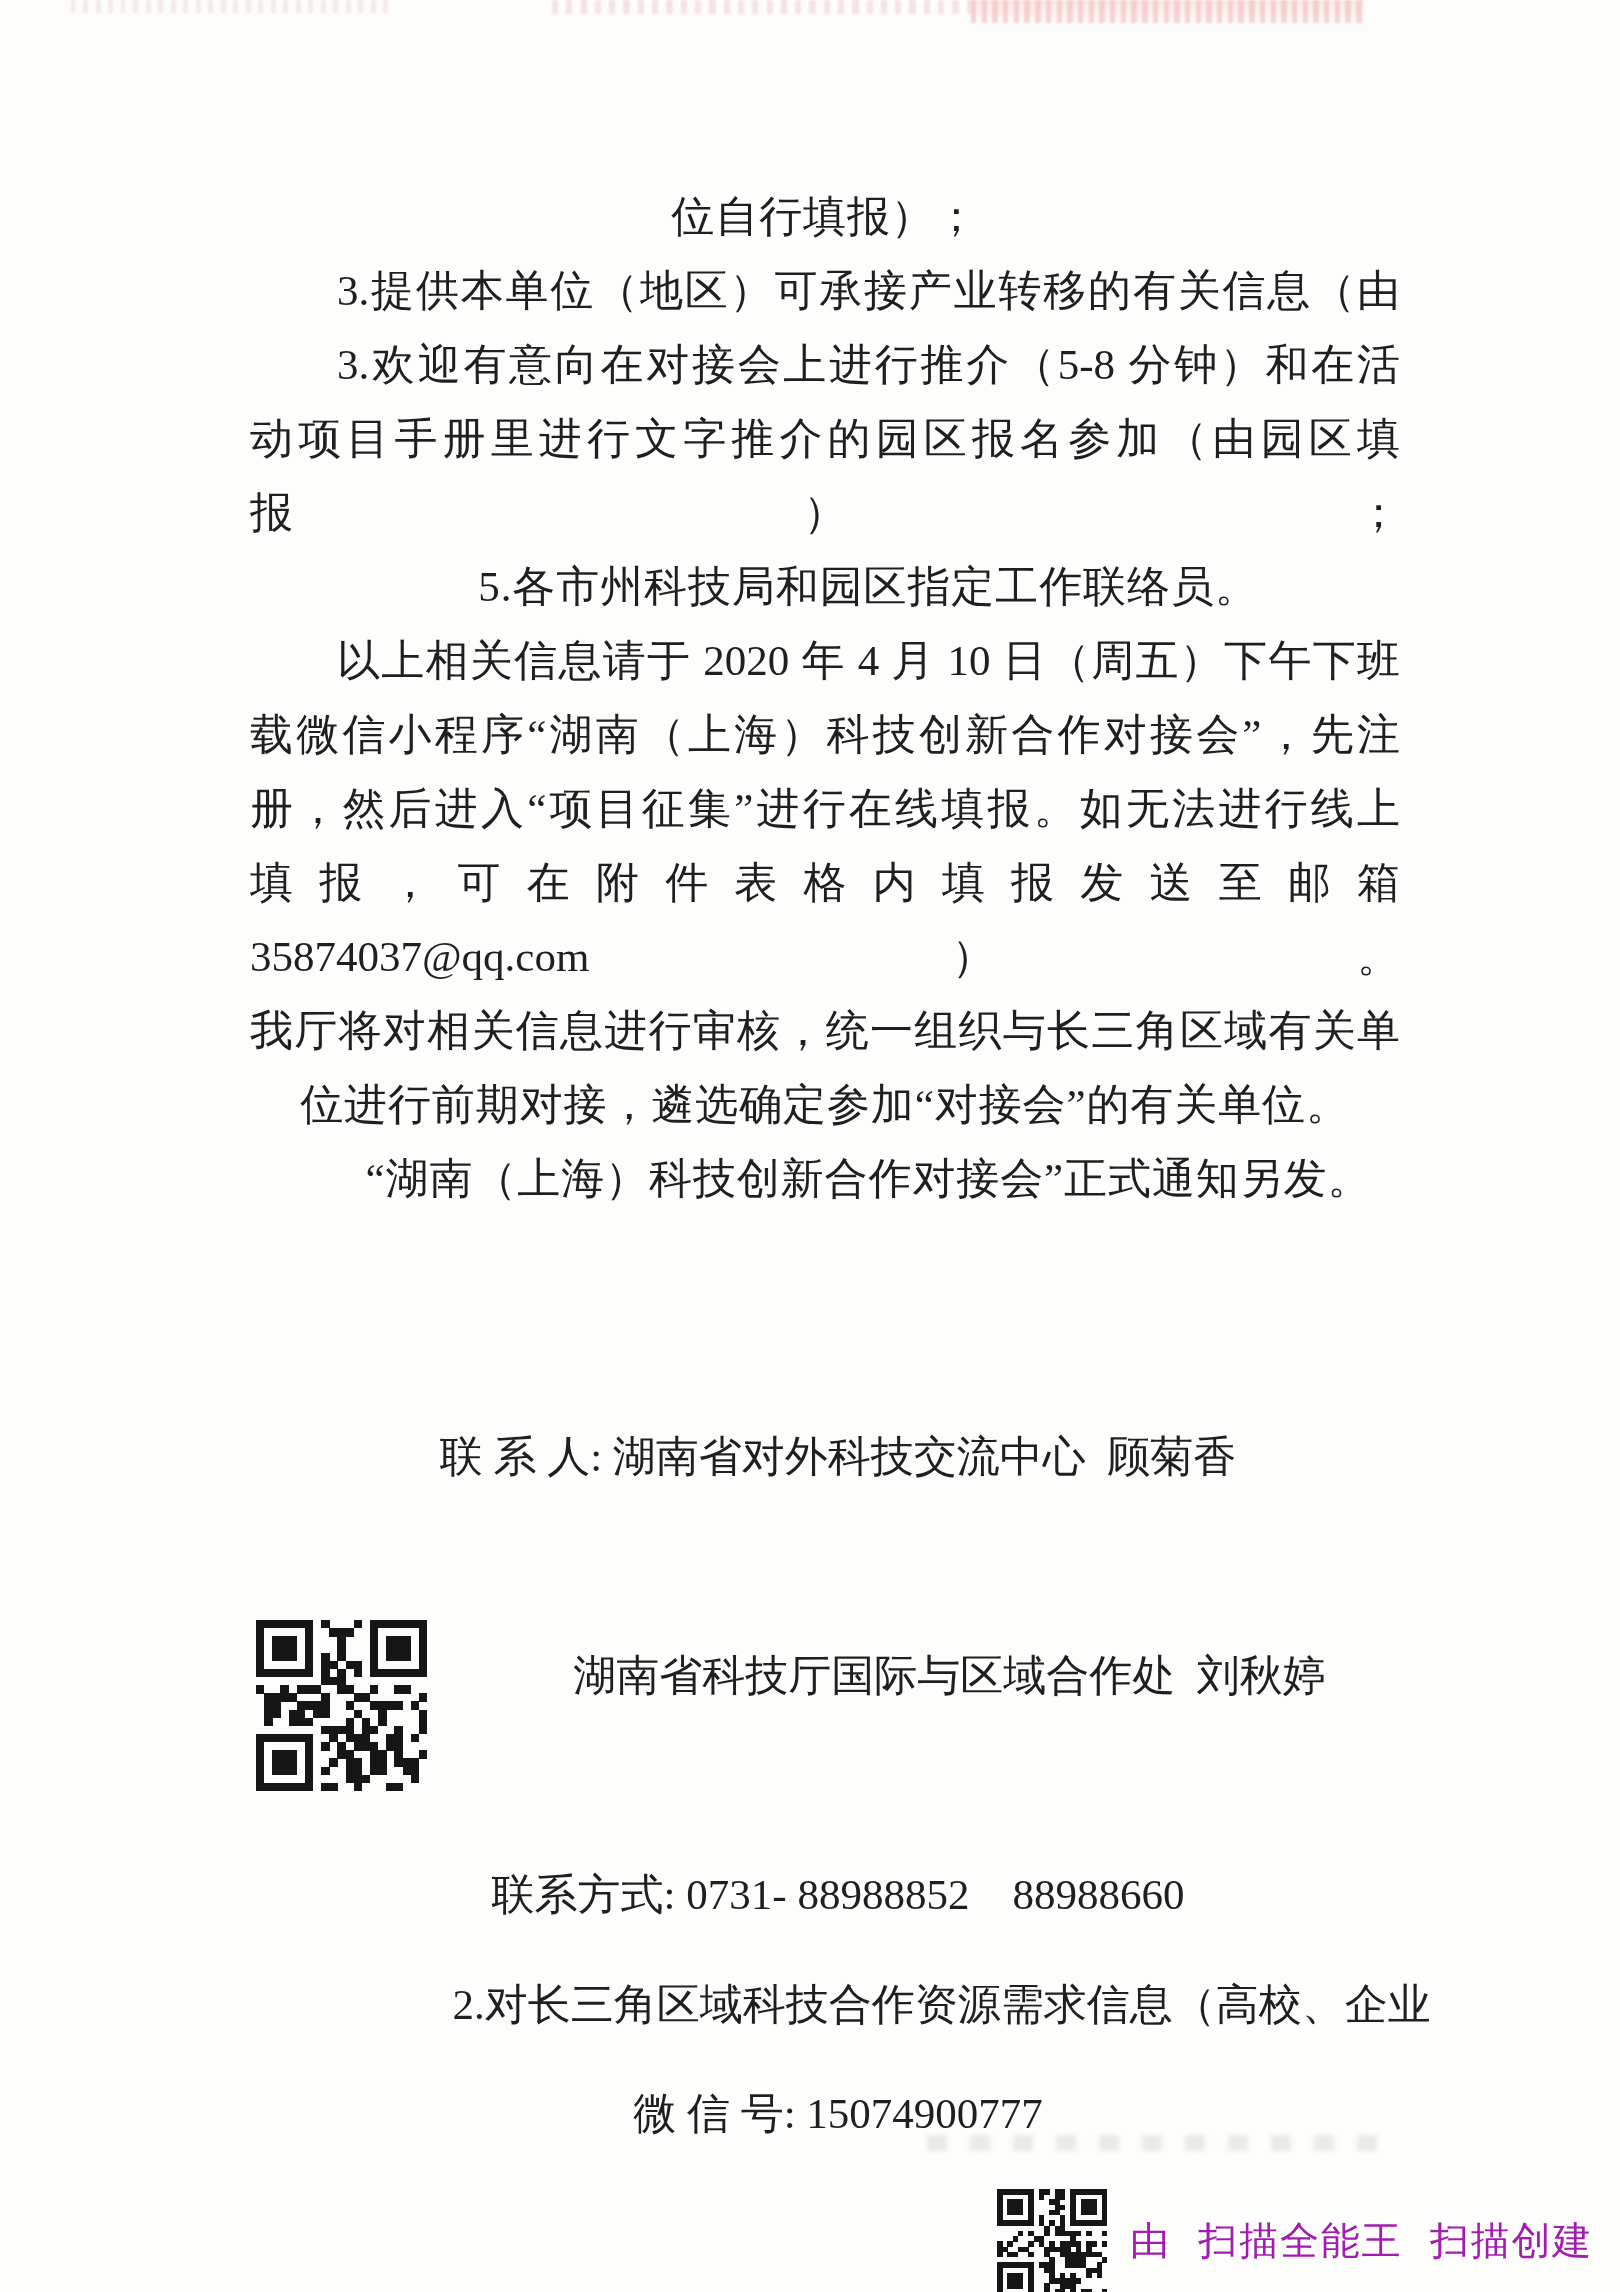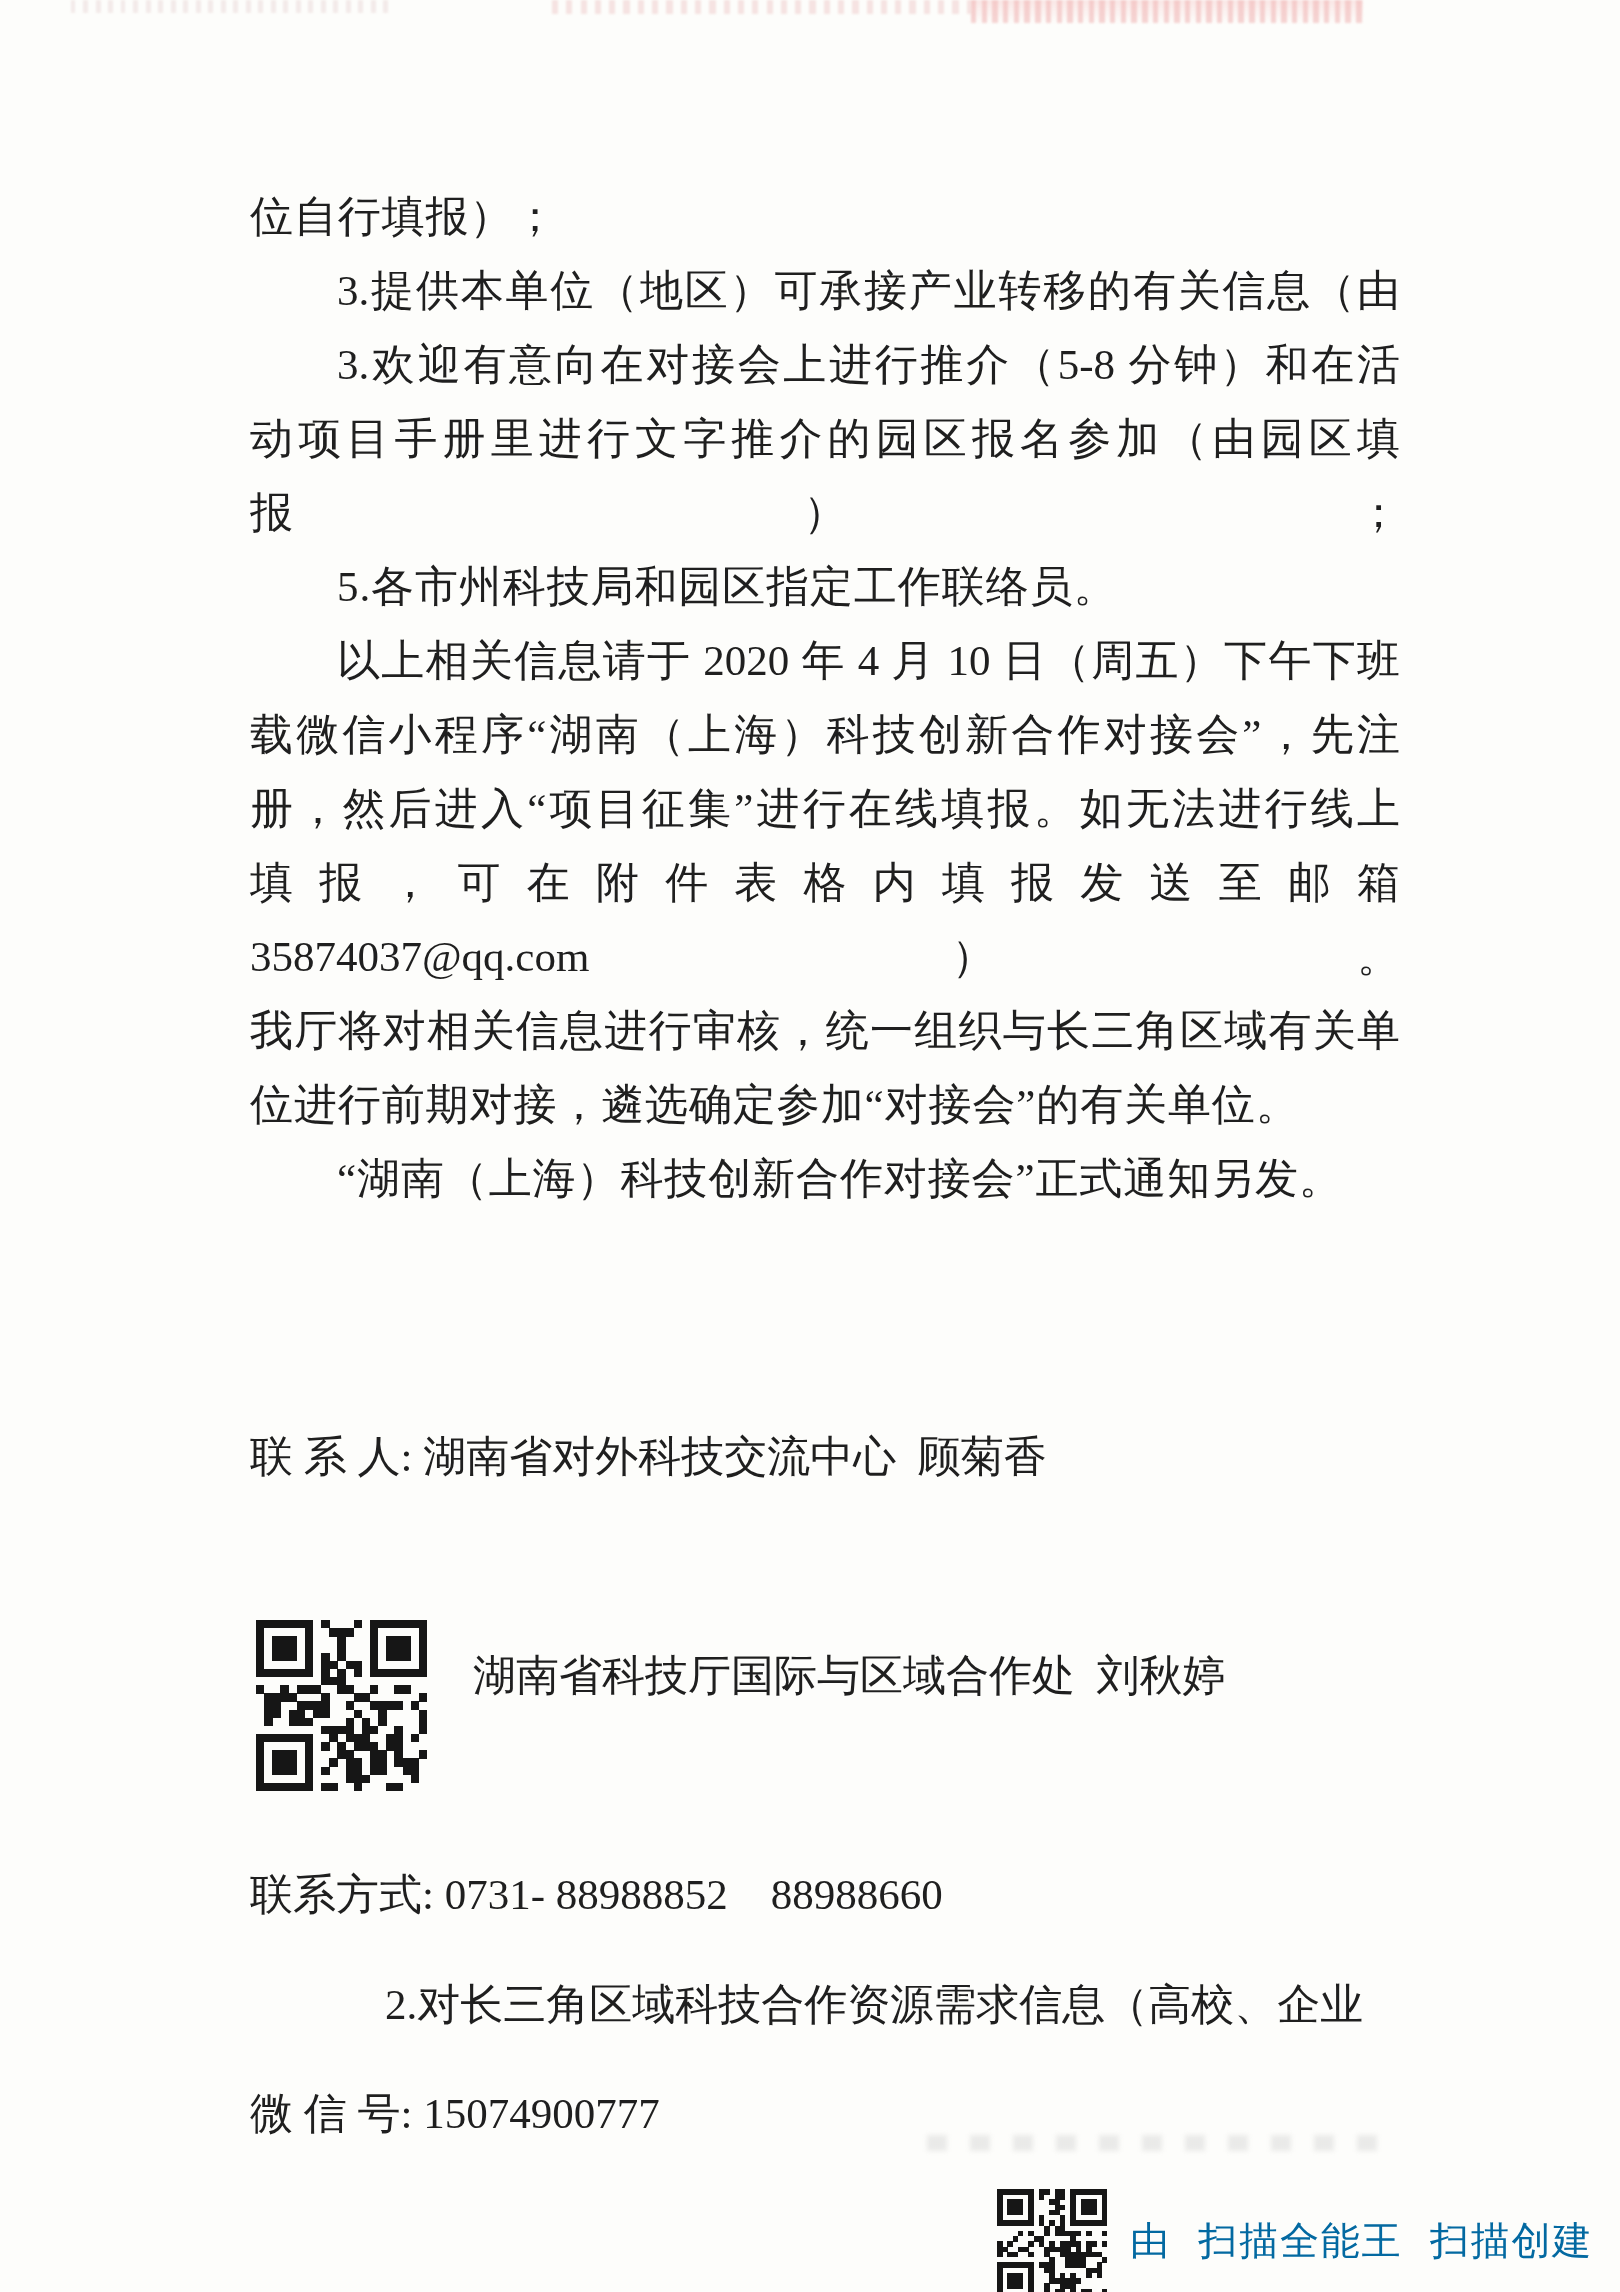--- a/index.html
+++ b/index.html
@@ -31,21 +31,21 @@
   .art-footer-smudge{
     left:927px;top:2135px;width:463px;height:16px;opacity:.5;filter:blur(2.7px);
     background:repeating-linear-gradient(90deg,rgba(170,170,170,.45) 0 19.6px,rgba(255,255,255,0) 19.6px 43px);
   }
 
   
   .body-text{
     position:absolute;left:250px;top:180px;width:1150px;
     font-size:43px;line-height:74px;letter-spacing:0.9px;
   }
-  .line{white-space:pre;}
+  .line{white-space:pre;text-align:center;}
   .jline{text-align:justify;text-align-last:justify;white-space:normal;letter-spacing:0;}
   .indent{text-indent:87px;}
 
   
   .contact{
     position:absolute;left:250px;top:1274px;width:1176px;
     font-size:43px;line-height:73px;white-space:pre;
   }
   .contact .cont2{padding-left:223px;}
 
@@ -57,21 +57,21 @@
     position:absolute;left:250px;top:1815px;width:1248px;
     font-size:43px;line-height:76px;white-space:pre;
   }
   .attachments .att2{padding-left:135px;}
 
   
   .qr-footer{position:absolute;left:997px;top:2189px;width:110px;height:110px;}
   .footer-credit{
     position:absolute;left:1130px;top:2214px;
     font-size:39px;letter-spacing:1.8px;word-spacing:16px;
-    color:#0369a1;white-space:pre;
+    color:#a21caf;white-space:pre;
   }
 </style>
 </head>
 <body>
 
 <div class="doc">
 
   <div class="artifact art-top-1"></div>
   <div class="artifact art-top-2"></div>
   <div class="artifact art-top-3"></div>

